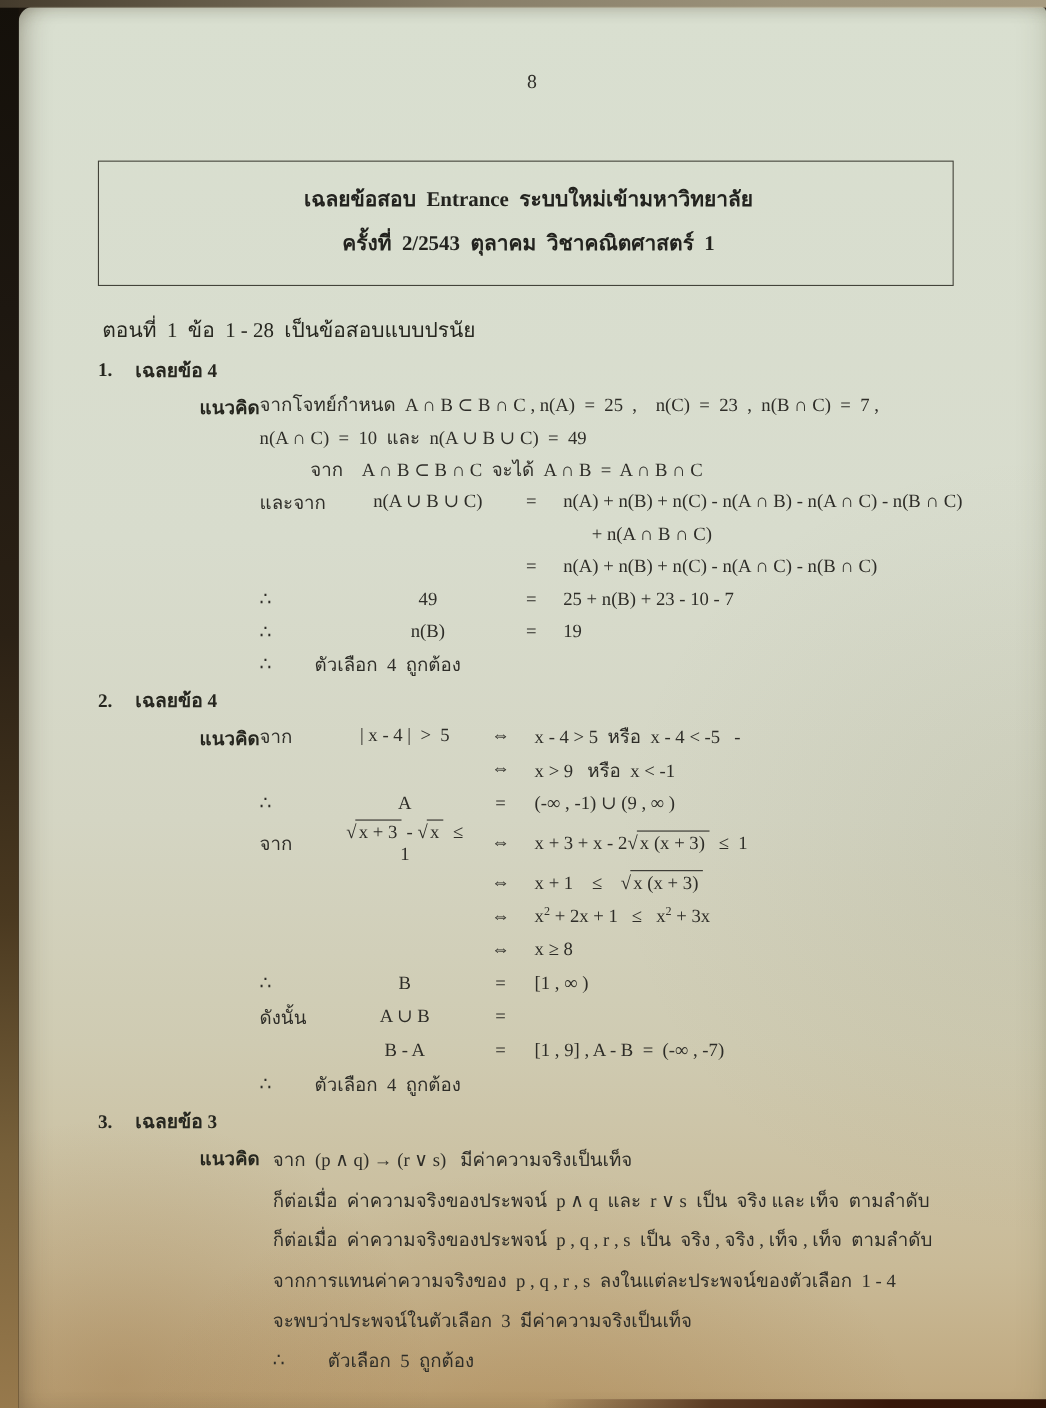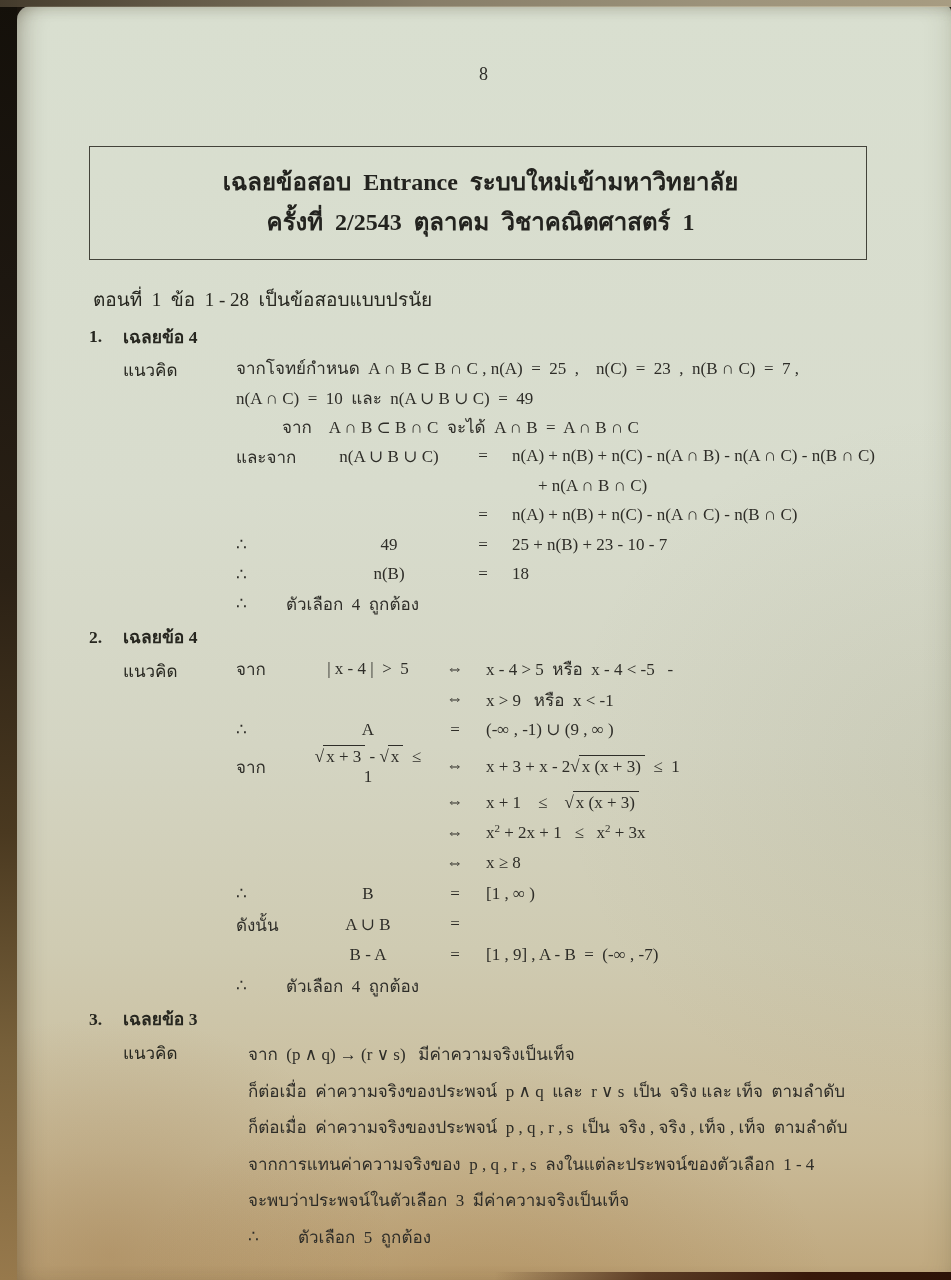--- a/index.html
+++ b/index.html
@@ -39,34 +39,34 @@
     color:#2e2d28;
   }
   .page-number{
     margin-top:58px;height:24px;text-align:center;
     font-size:18px;letter-spacing:1px;
   }
   .title-box{
     margin:58px 0 0 72px;width:778px;box-sizing:border-box;
     border:1.7px solid #43433a;
     padding:15px 5px 17px 10px;
-    text-align:center;font-weight:bold;font-size:24px;color:#23231f;
+    text-align:center;font-weight:bold;font-size:19px;color:#23231f;
   }
   .title-box .t-line{line-height:40px;white-space:pre-wrap;}
   .section-header{
     margin:24px 0 6px 76px;
     font-weight:normal;font-size:19px;color:#26261f;white-space:pre-wrap;
   }
   
   #problems{font-size:17px;}
   .problem{padding-left:72px;margin-top:2px;}
   .p-head{display:flex;align-items:center;min-height:33px;font-weight:bold;font-size:17.5px;color:#26261f;}
   .p-num{display:inline-block;width:34px;}
   .p-body{display:flex;margin-left:34px;}
-  .method-col{width:113px;flex:0 0 113px;font-weight:normal;padding-top:3px;color:#26261f;}
+  .method-col{width:113px;flex:0 0 113px;font-weight:bold;padding-top:3px;color:#26261f;text-align:right;}
   .lines{flex:1;min-width:0;}
   .line{min-height:29.5px;display:block;white-space:pre-wrap;}
   .problem-2 .line{min-height:30.5px;}
   .problem-3 .line{min-height:36.5px;display:flex;align-items:center;margin-left:12px;}
   .line.eq{display:grid;align-items:center;grid-template-columns:76px 130px 34px auto;gap:12px;}
   .problem-2 .line.eq{grid-template-columns:64px 112px 38px auto;}
   .l-label{text-align:left;white-space:pre-wrap;}
   .l-lhs{text-align:center;white-space:pre-wrap;}
   .l-rel{text-align:center;white-space:pre-wrap;}
   .l-rhs{text-align:left;white-space:pre-wrap;}
@@ -103,21 +103,21 @@
         <div class="p-body">
           <div class="method-col">แนวคิด</div>
           <div class="lines">
             <div class="line flow"><span class="line-text">จากโจทย์กำหนด  A ∩ B ⊂ B ∩ C , n(A)  =  25  ,    n(C)  =  23  ,  n(B ∩ C)  =  7 ,</span></div>
             <div class="line flow"><span class="line-text">n(A ∩ C)  =  10  และ  n(A ∪ B ∪ C)  =  49</span></div>
             <div class="line flow" style="padding-left: 46px;"><span class="line-text">จาก    A ∩ B ⊂ B ∩ C  จะได้  A ∩ B  =  A ∩ B ∩ C</span></div>
             <div class="line eq"><span class="l-label">และจาก</span><span class="l-lhs">n(A ∪ B ∪ C)</span><span class="l-rel">=</span><span class="l-rhs">n(A) + n(B) + n(C) - n(A ∩ B) - n(A ∩ C) - n(B ∩ C)</span></div>
             <div class="line eq"><span class="l-label"></span><span class="l-lhs"></span><span class="l-rel"></span><span class="l-rhs" style="padding-left: 26px;">+ n(A ∩ B ∩ C)</span></div>
             <div class="line eq"><span class="l-label"></span><span class="l-lhs"></span><span class="l-rel">=</span><span class="l-rhs">n(A) + n(B) + n(C) - n(A ∩ C) - n(B ∩ C)</span></div>
             <div class="line eq"><span class="l-label">∴</span><span class="l-lhs">49</span><span class="l-rel">=</span><span class="l-rhs">25 + n(B) + 23 - 10 - 7</span></div>
-            <div class="line eq"><span class="l-label">∴</span><span class="l-lhs">n(B)</span><span class="l-rel">=</span><span class="l-rhs">18</span></div>
+            <div class="line eq"><span class="l-label">∴</span><span class="l-lhs">n(B)</span><span class="l-rel">=</span><span class="l-rhs">19</span></div>
             <div class="line flow"><span class="line-label">∴</span><span class="line-text">ตัวเลือก  4  ถูกต้อง</span></div>
           </div>
         </div>
       </div>
       <div class="problem problem-2">
         <div class="p-head">
           <span class="p-num">2.</span>
           <span class="p-ans">เฉลยข้อ  4</span>
         </div>
         <div class="p-body">

